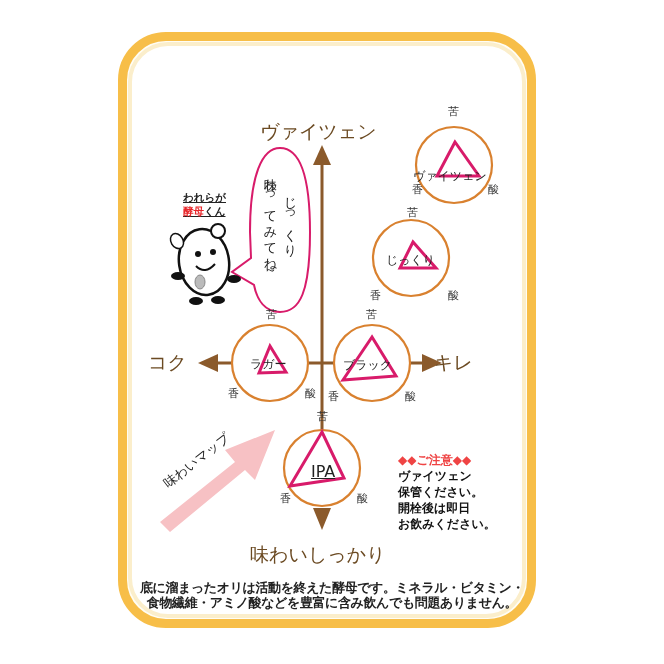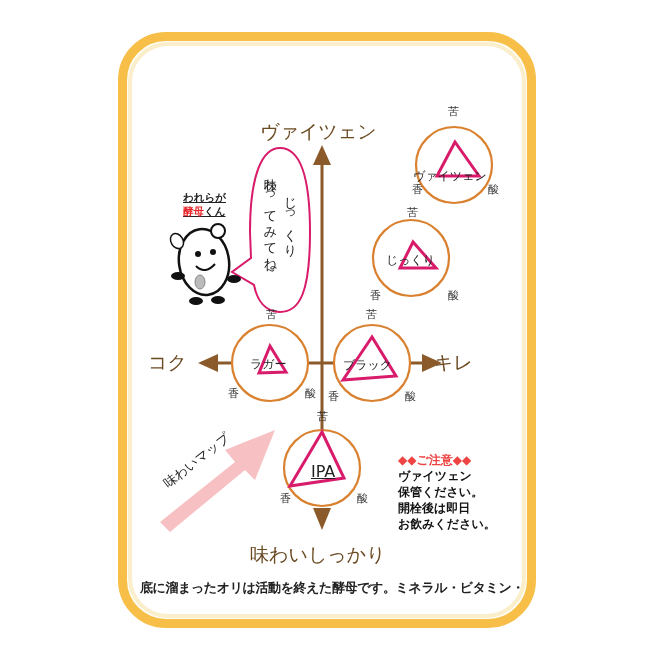--- a/index.html
+++ b/index.html
@@ -140,13 +140,14 @@
 <div class="caution">
   <div class="head">◆◆ご注意◆◆</div>
   <div>ヴァイツェン</div>
   <div>保管ください。</div>
   <div>開栓後は即日</div>
   <div>お飲みください。</div>
 </div>
 
 <div class="bottom-note">
   <div>底に溜まったオリは活動を終えた酵母です。ミネラル・ビタミン・</div>
+  <div>食物繊維・アミノ酸などを豊富に含み飲んでも問題ありません。</div>
 </div>
 
 </body></html>

